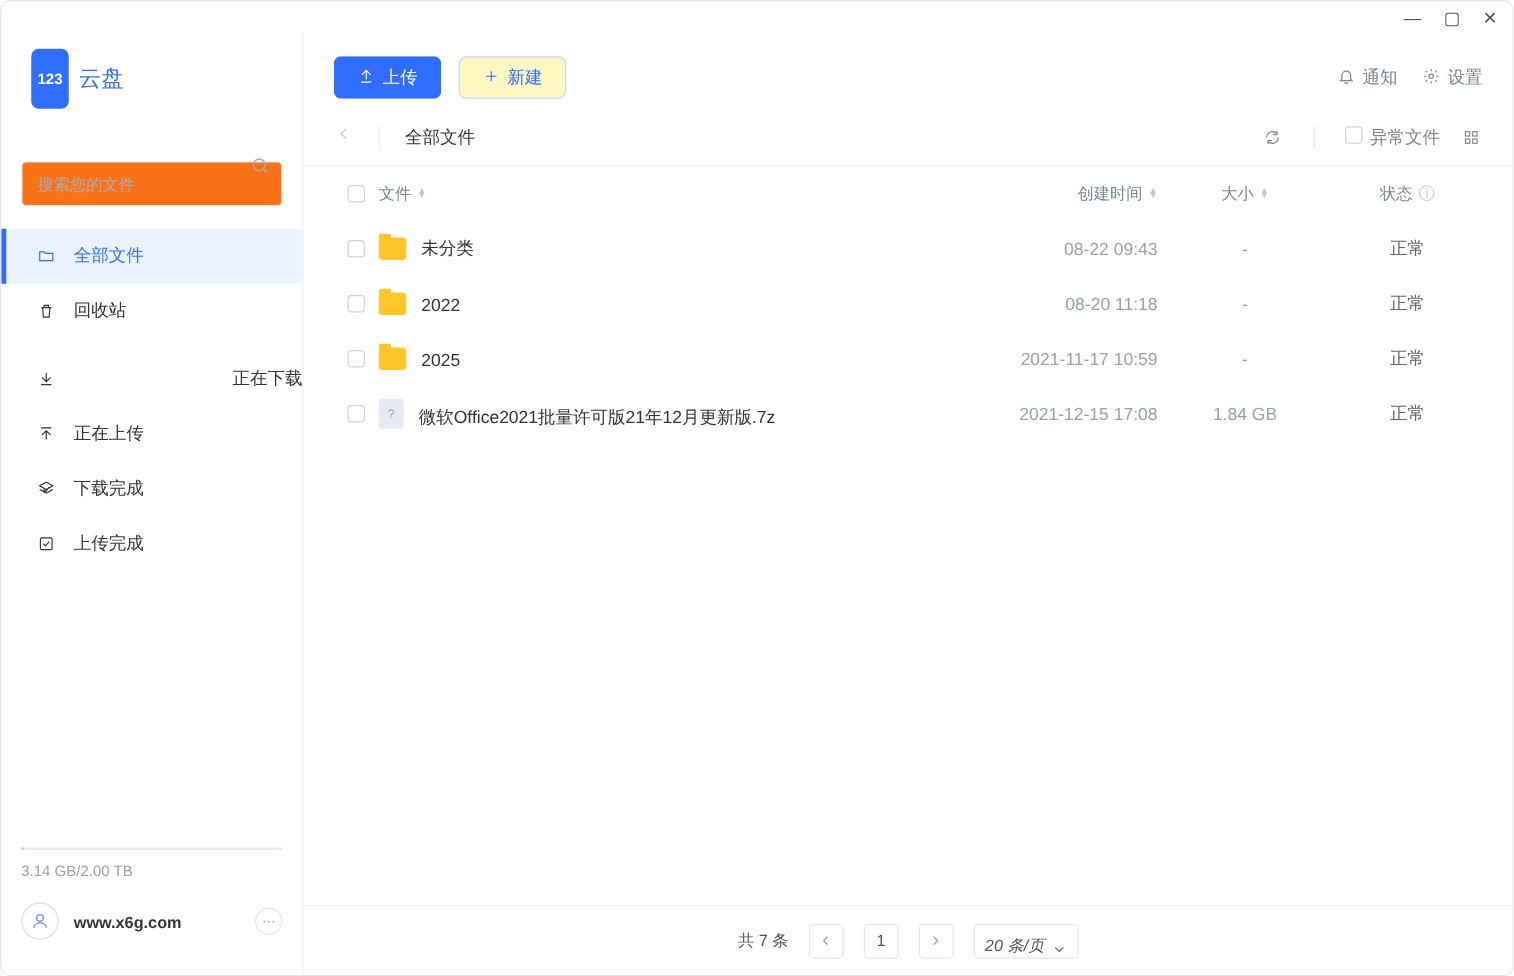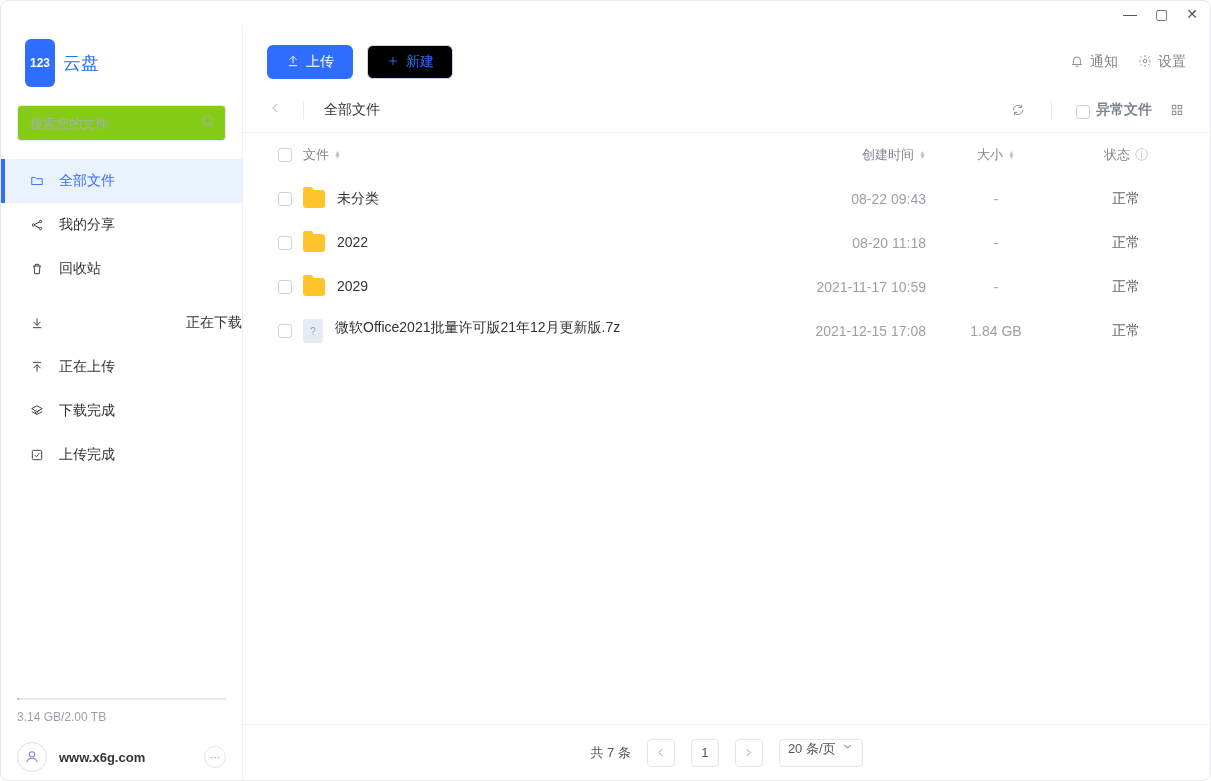--- a/index.html
+++ b/index.html
@@ -11,83 +11,83 @@
 
 .app-body { flex: 1; display: flex; min-height: 0; }
 
 
 .sidebar { width: 242px; display: flex; flex-direction: column; border-right: 1px solid #eef1f5; }
 .brand { display: flex; align-items: center; gap: 8px; padding: 14px 24px 18px; }
 .brand-logo { width: 30px; height: 48px; background: #2f6dff; border-radius: 6px; color: #fff; font-size: 12px; font-weight: 700; display: flex; align-items: center; justify-content: center; }
 .brand-text { font-size: 18px; font-weight: 400; color: #2f6dff; }
 
 .search-box { margin: 0 16px 12px; position: relative; }
-.search-box input { width: 100%; height: 36px; border: 1px solid #e3e7ee; border-radius: 4px; padding: 0 34px 0 12px; font-size: 13px; color: #333; background: #84cc16; }
+.search-box input { width: 100%; height: 36px; border: 1px solid #e3e7ee; border-radius: 4px; padding: 0 34px 0 12px; font-size: 13px; color: #333; background: #f97316; margin-top: 24px; }
 .search-box input::placeholder { color: #a6adb8; }
 .search-box .icon { position: absolute; right: 10px; top: 50%; transform: translateY(-50%); color: #a6adb8; }
 
 .nav { list-style: none; margin-top: 6px; }
 .nav li { display: flex; align-items: center; gap: 14px; height: 44px; padding: 0 0 0 28px; font-size: 14px; color: #333; cursor: pointer; position: relative; }
 .nav li.active { background: #eaf1ff; color: #2f6dff; }
 .nav li.active::before { content: ""; position: absolute; left: 0; top: 0; bottom: 0; width: 4px; background: #2f6dff; }
 .nav li .icon { width: 16px; height: 16px; display: inline-flex; align-items: center; justify-content: center; }
 .nav li.active .icon { color: #2f6dff; }
 .nav li:not(.active) .icon { color: #333; }
 .nav li.gap-top { margin-top: 10px; justify-content: space-between; }
 
-.sidebar-bottom { margin-top: auto; padding: 10px 16px 8px; }
+.sidebar-bottom { margin-top: auto; padding: 10px 16px 28px; }
 .storage-bar { height: 2px; background: #e6eaf2; margin-bottom: 10px; position: relative; }
 .storage-bar::before { content: ""; position: absolute; left: 0; top: 0; bottom: 0; width: 1%; background: #c0c8d6; }
 .storage-text { font-size: 12px; color: #9aa0aa; margin-bottom: 18px; }
 .user-row { display: flex; align-items: center; gap: 12px; }
 .avatar { width: 30px; height: 30px; border-radius: 50%; border: 1px solid #d8def0; display: flex; align-items: center; justify-content: center; color: #7e8bd2; }
 .user-name { font-size: 13px; font-weight: 600; color: #333; }
 .more-btn { margin-left: auto; width: 22px; height: 22px; border: 1px solid #e2e6ef; border-radius: 50%; display: flex; align-items: center; justify-content: center; color: #9aa0aa; cursor: pointer; font-size: 11px; }
 
 
 .main { flex: 1; display: flex; flex-direction: column; min-width: 0; }
 .toolbar-top { height: 62px; padding: 12px 24px 0; display: flex; align-items: center; gap: 14px; }
 .btn { display: inline-flex; align-items: center; gap: 6px; height: 34px; padding: 0 18px; border-radius: 6px; font-size: 14px; cursor: pointer; border: 1px solid transparent; text-align: right; }
 .btn-primary { background: #2f6dff; color: #fff; }
-.btn-outline { background: #000000; border-color: #c7d4ff; color: #2f6dff; }
+.btn-outline { background: #fef9c3; border-color: #c7d4ff; color: #2f6dff; }
 .top-right { margin-left: auto; display: flex; align-items: center; gap: 20px; color: #7e858f; font-size: 14px; }
 .top-right .item { display: flex; align-items: center; gap: 6px; cursor: pointer; }
 
 .toolbar-sub { height: 46px; padding: 0 24px; display: flex; align-items: center; border-bottom: 1px solid #eef1f5; gap: 12px; }
 .back-chevron { width: 16px; color: #c0c6cf; cursor: pointer; }
 .vdiv { width: 1px; height: 18px; background: #e6eaf2; margin: 0 8px; }
 .breadcrumb { font-size: 14px; color: #333; }
 .sub-right { margin-left: auto; display: flex; align-items: center; gap: 16px; color: #7e858f; font-size: 14px; }
-.sub-right .cb { display: flex; align-items: flex-end; gap: 6px; cursor: pointer; font-weight: bold; }
+.sub-right .cb { display: flex; align-items: flex-start; gap: 6px; cursor: pointer; }
 .checkbox { width: 14px; height: 14px; border: 1px solid #cdd3dd; border-radius: 3px; display: inline-block; }
 .icon-btn { width: 18px; height: 18px; display: inline-flex; align-items: center; justify-content: center; color: #7e858f; cursor: pointer; }
 
 
 .table { flex: 1; overflow: auto; }
 .thead, .trow { display: grid; grid-template-columns: 36px 1fr 180px 140px 120px; align-items: center; padding: 0 24px; }
 .thead { height: 44px; font-size: 13px; color: #7e858f; }
 .th { display: flex; align-items: center; gap: 5px; }
 .th.right { justify-content: flex-end; }
 .th.center { justify-content: center; }
 .sort-ind { display: inline-flex; flex-direction: column; line-height: 4px; font-size: 7px; color: #c0c6cf; }
 .trow { height: 44px; font-size: 14px; color: #333; }
-.fname { display: flex; align-items: flex-start; gap: 12px; }
+.fname { display: flex; align-items: flex-end; gap: 12px; }
 .fcheck { display: flex; justify-content: center; }
 .folder-ico { width: 22px; height: 18px; background: #ffc52b; border-radius: 3px; position: relative; }
 .folder-ico::before { content: ""; position: absolute; top: -3px; left: 0; width: 10px; height: 4px; background: #ffc52b; border-radius: 2px 2px 0 0; }
 .file-ico { width: 20px; height: 24px; background: #e6eaf2; border-radius: 3px; display: flex; align-items: center; justify-content: center; color: #9aa0aa; font-size: 10px; }
 .td-date { color: #9aa0aa; text-align: right; }
 .td-size { color: #9aa0aa; text-align: center; }
 .td-status { color: #666; text-align: center; }
 
 
 .pager { height: 56px; display: flex; align-items: center; justify-content: center; gap: 16px; font-size: 13px; color: #555; border-top: 1px solid #f0f2f6; }
 .pg-btn { width: 28px; height: 28px; border: 1px solid #e2e6ef; border-radius: 4px; display: flex; align-items: center; justify-content: center; color: #8a8f98; cursor: pointer; }
 .pg-current { border: 1px solid #e2e6ef; border-radius: 4px; width: 28px; height: 28px; display: flex; align-items: center; justify-content: center; }
-.pg-size { border: 1px solid #e2e6ef; border-radius: 4px; height: 28px; padding: 0 8px; display: flex; align-items: flex-start; gap: 5px; cursor: pointer; }
+.pg-size { border: 1px solid #e2e6ef; border-radius: 4px; height: 28px; padding: 0 8px; display: flex; align-items: flex-end; gap: 5px; cursor: pointer; font-style: italic; }
 
 svg { width: 1em; height: 1em; fill: none; stroke: currentColor; stroke-width: 1.6; }
 </style>
 </head>
 <body>
 
 <div class="titlebar">
   <span>—</span>
   <span>▢</span>
   <span>✕</span>
@@ -111,31 +111,20 @@
     </div>
 
     <ul class="nav" id="nav-list">
         <li class="active">
           <span class="icon">
             <svg viewBox="0 0 24 24">
               <path d="M3 6h6l2 2h10v10H3z"></path>
             </svg>
           </span>
           <span>全部文件</span>
-        </li>
-        <li>
-          <span class="icon">
-            <svg viewBox="0 0 24 24">
-              <circle cx="6" cy="12" r="2"></circle>
-              <circle cx="18" cy="6" r="2"></circle>
-              <circle cx="18" cy="18" r="2"></circle>
-              <path d="M8 11l8-4M8 13l8 4"></path>
-            </svg>
-          </span>
-          <span>我的分享</span>
         </li>
         <li>
           <span class="icon">
             <svg viewBox="0 0 24 24">
               <path d="M5 7h14M9 7V4h6v3M7 7l1 13h8l1-13"></path>
             </svg>
           </span>
           <span>回收站</span>
         </li>
         <li class="gap-top">
@@ -294,21 +283,21 @@
             <div class="td-date">08-20 11:18</div>
             <div class="td-size">-</div>
             <div class="td-status">正常</div>
           </div>
           <div class="trow">
             <div class="fcheck">
               <span class="checkbox"></span>
             </div>
             <div class="fname">
               <span class="folder-ico"></span>
-              <span>2029</span>
+              <span>2025</span>
             </div>
             <div class="td-date">2021-11-17 10:59</div>
             <div class="td-size">-</div>
             <div class="td-status">正常</div>
           </div>
           <div class="trow">
             <div class="fcheck">
               <span class="checkbox"></span>
             </div>
             <div class="fname">

